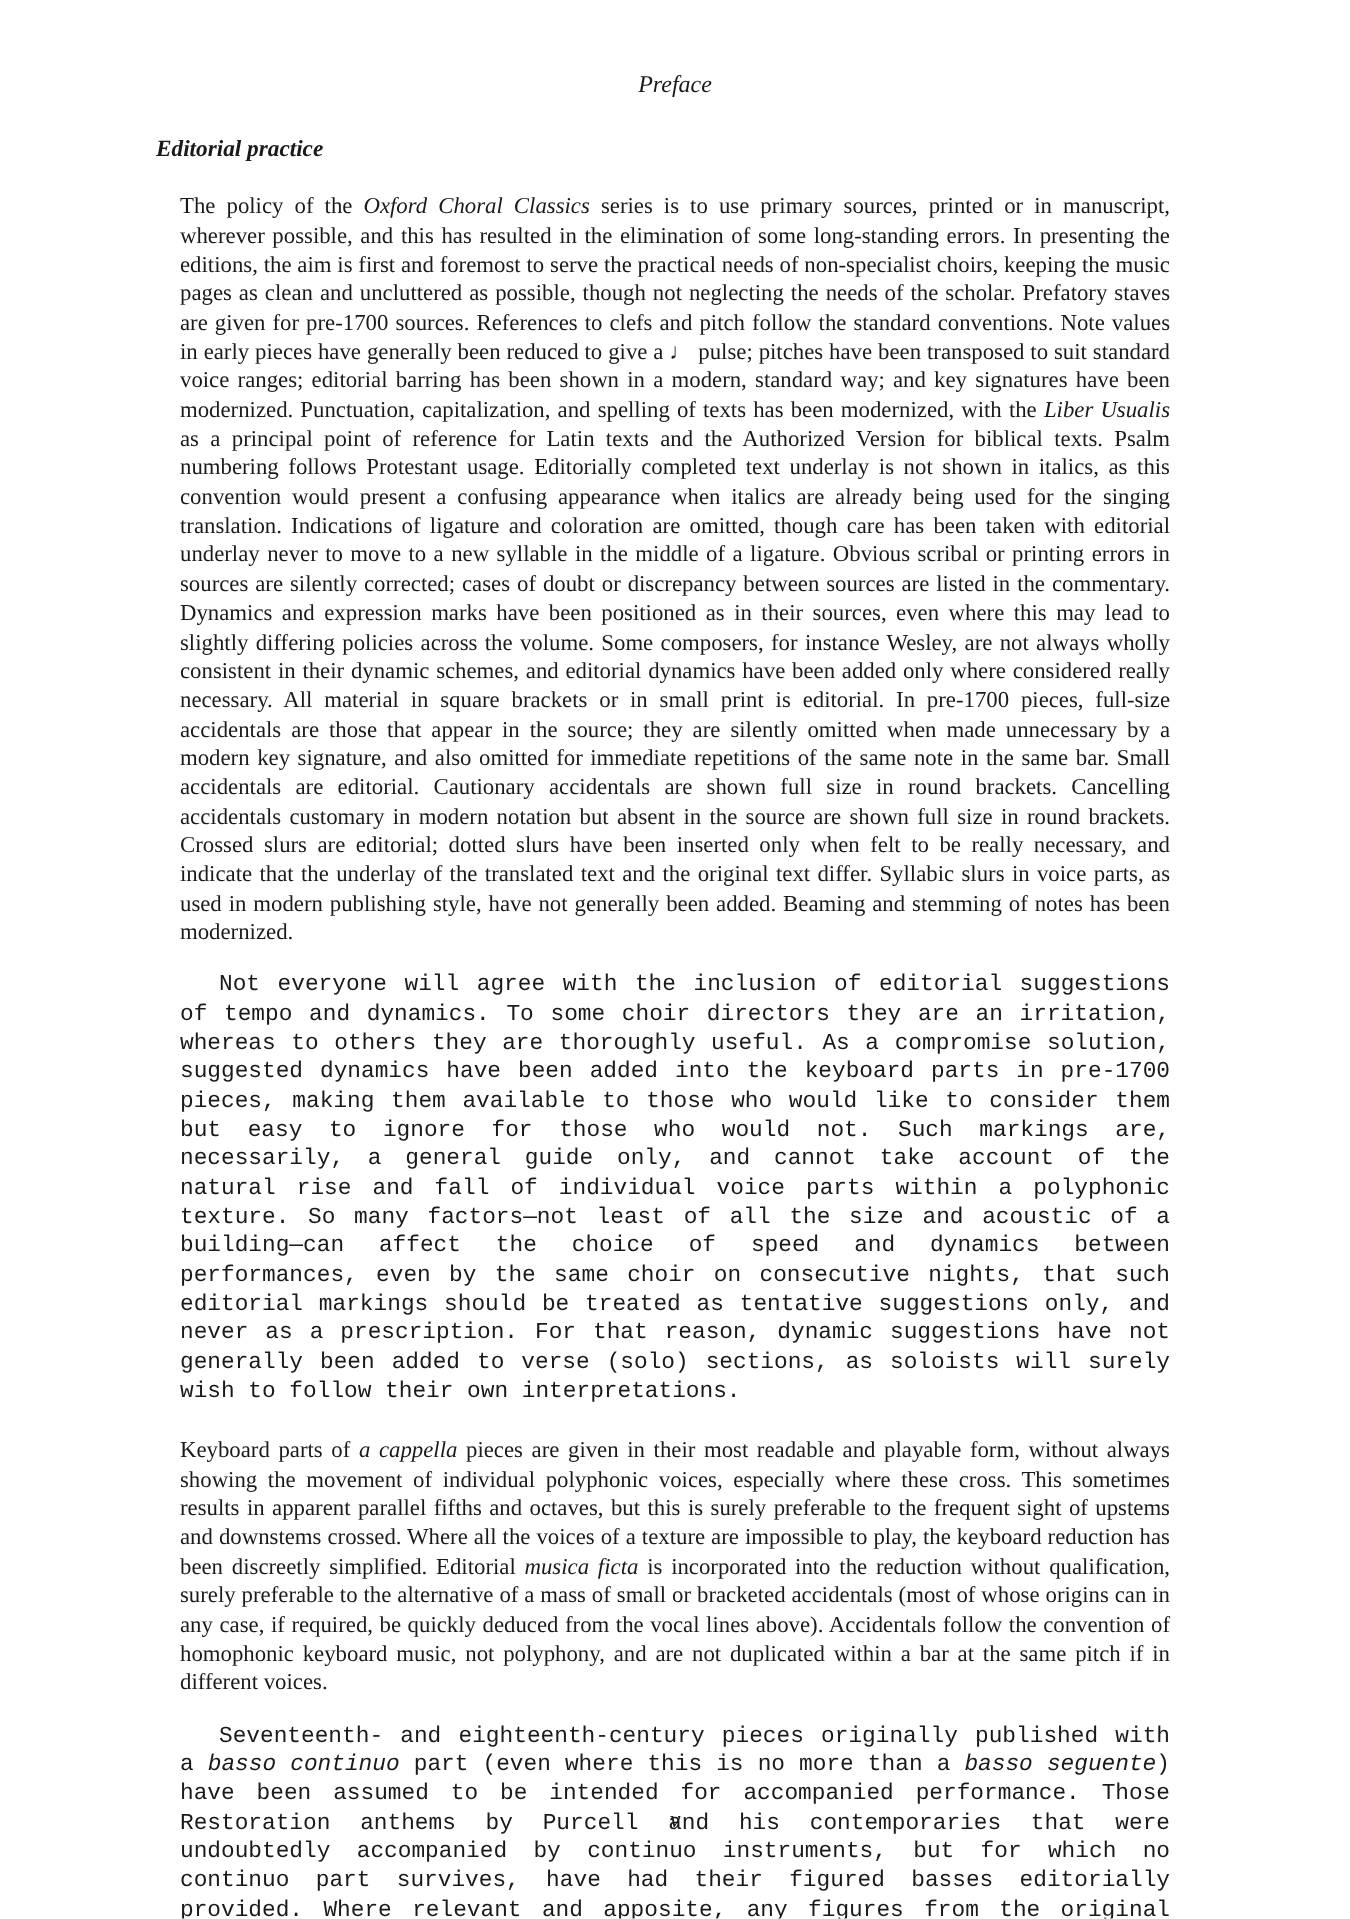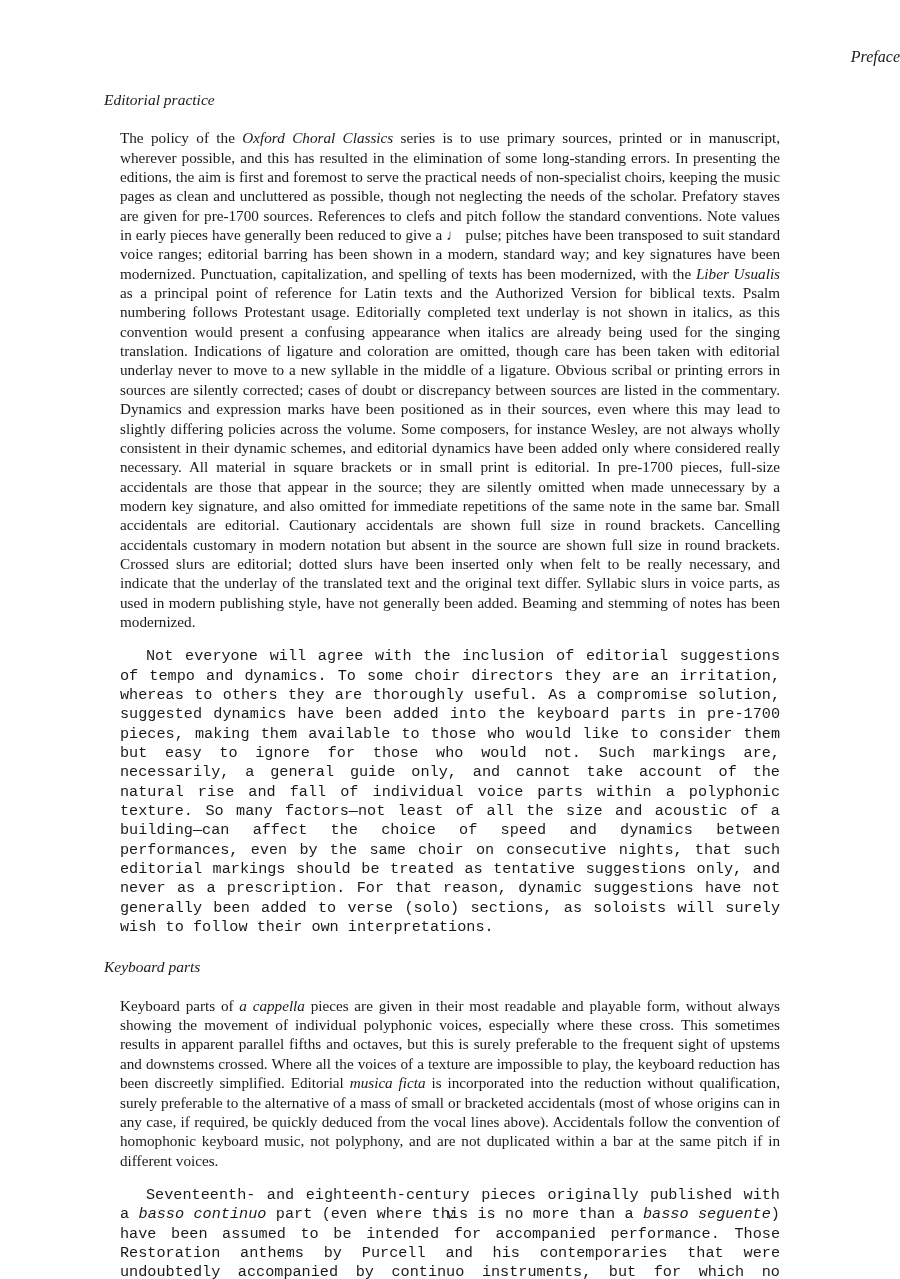--- a/index.html
+++ b/index.html
@@ -3,28 +3,28 @@
 <meta charset="utf-8">
 <style>
   html, body { margin: 0; padding: 0; background: #ffffff; }
   body {
     width: 900px; height: 1279px; position: relative; overflow: hidden;
     font-family: "Liberation Serif", "DejaVu Serif", serif;
     color: #1a1a1a;
   }
   .running-head {
     position: absolute; top: 48px; left: 0; width: 900px;
-    text-align: right; font-style: italic; font-size: 16px;
+    text-align: center; font-style: italic; font-size: 16px;
   }
   .content {
     position: absolute; top: 90px; left: 104px; width: 692px;
     font-size: 15.2px; line-height: 19.35px;
   }
   h2 {
-    font-style: italic; font-weight: normal; font-size: 15.5px;
+    font-style: italic; font-weight: bold; font-size: 15.5px;
     margin: 0 0 19px 0;
   }
   p {
     margin: 16px; text-align: justify; hyphens: auto;
   }
   p.indent { text-indent: 26px; font-family: Liberation Mono, monospace; }
   .section + .section { margin-top: 20px; }
   i { font-style: italic; }
   .folio {
     position: absolute; top: 1205px; left: 0; width: 900px;
@@ -36,19 +36,18 @@
 
 <div class="running-head">Preface</div>
 
 <div class="content">
   <div class="section">
     <h2>Editorial practice</h2>
     <p><span>The policy of the </span><i>Oxford Choral Classics</i><span> series is to use primary sources, printed or in manuscript, wherever possible, and this has resulted in the elimination of some long-standing errors. In presenting the editions, the aim is first and foremost to serve the practical needs of non-specialist choirs, keeping the music pages as clean and uncluttered as possible, though not neglecting the needs of the scholar. Prefatory staves are given for pre-1700 sources. References to clefs and pitch follow the standard conventions. Note values in early pieces have generally been reduced to give a ♩ pulse; pitches have been transposed to suit standard voice ranges; editorial barring has been shown in a modern, standard way; and key signatures have been modernized. Punctuation, capitalization, and spelling of texts has been modernized, with the </span><i>Liber Usualis</i><span> as a principal point of reference for Latin texts and the Authorized Version for biblical texts. Psalm numbering follows Protestant usage. Editorially completed text underlay is not shown in italics, as this convention would present a confusing appearance when italics are already being used for the singing translation. Indications of ligature and coloration are omitted, though care has been taken with editorial underlay never to move to a new syllable in the middle of a ligature. Obvious scribal or printing errors in sources are silently corrected; cases of doubt or discrepancy between sources are listed in the commentary. Dynamics and expression marks have been positioned as in their sources, even where this may lead to slightly differing policies across the volume. Some composers, for instance Wesley, are not always wholly consistent in their dynamic schemes, and editorial dynamics have been added only where considered really necessary. All material in square brackets or in small print is editorial. In pre-1700 pieces, full-size accidentals are those that appear in the source; they are silently omitted when made unnecessary by a modern key signature, and also omitted for immediate repetitions of the same note in the same bar. Small accidentals are editorial. Cautionary accidentals are shown full size in round brackets. Cancelling accidentals customary in modern notation but absent in the source are shown full size in round brackets. Crossed slurs are editorial; dotted slurs have been inserted only when felt to be really necessary, and indicate that the underlay of the translated text and the original text differ. Syllabic slurs in voice parts, as used in modern publishing style, have not generally been added. Beaming and stemming of notes has been modernized.</span></p>
     <p class="indent"><span>Not everyone will agree with the inclusion of editorial suggestions of tempo and dynamics. To some choir directors they are an irritation, whereas to others they are thoroughly useful. As a compromise solution, suggested dynamics have been added into the keyboard parts in pre-1700 pieces, making them available to those who would like to consider them but easy to ignore for those who would not. Such markings are, necessarily, a general guide only, and cannot take account of the natural rise and fall of individual voice parts within a polyphonic texture. So many factors—not least of all the size and acoustic of a building—can affect the choice of speed and dynamics between performances, even by the same choir on consecutive nights, that such editorial markings should be treated as tentative suggestions only, and never as a prescription. For that reason, dynamic suggestions have not generally been added to verse (solo) sections, as soloists will surely wish to follow their own interpretations.</span></p>
   </div>
   <div class="section">
-    <h2>Keyboard parts</h2>
     <p><span>Keyboard parts of </span><i>a cappella</i><span> pieces are given in their most readable and playable form, without always showing the movement of individual polyphonic voices, especially where these cross. This sometimes results in apparent parallel fifths and octaves, but this is surely preferable to the frequent sight of upstems and downstems crossed. Where all the voices of a texture are impossible to play, the keyboard reduction has been discreetly simplified. Editorial </span><i>musica ficta</i><span> is incorporated into the reduction without qualification, surely preferable to the alternative of a mass of small or bracketed accidentals (most of whose origins can in any case, if required, be quickly deduced from the vocal lines above). Accidentals follow the convention of homophonic keyboard music, not polyphony, and are not duplicated within a bar at the same pitch if in different voices.</span></p>
     <p class="indent"><span>Seventeenth- and eighteenth-century pieces originally published with a </span><i>basso continuo</i><span> part (even where this is no more than a </span><i>basso seguente</i><span>) have been assumed to be intended for accompanied performance. Those Restoration anthems by Purcell and his contemporaries that were undoubtedly accompanied by continuo instruments, but for which no continuo part survives, have had their figured basses editorially provided. Where relevant and apposite, any figures from the original figured bass have been included (though often in the original manuscripts these are written in a different, sometimes later, hand), with such</span></p>
   </div>
 </div>
 
 <div class="folio">v</div>
 
 </body></html>

